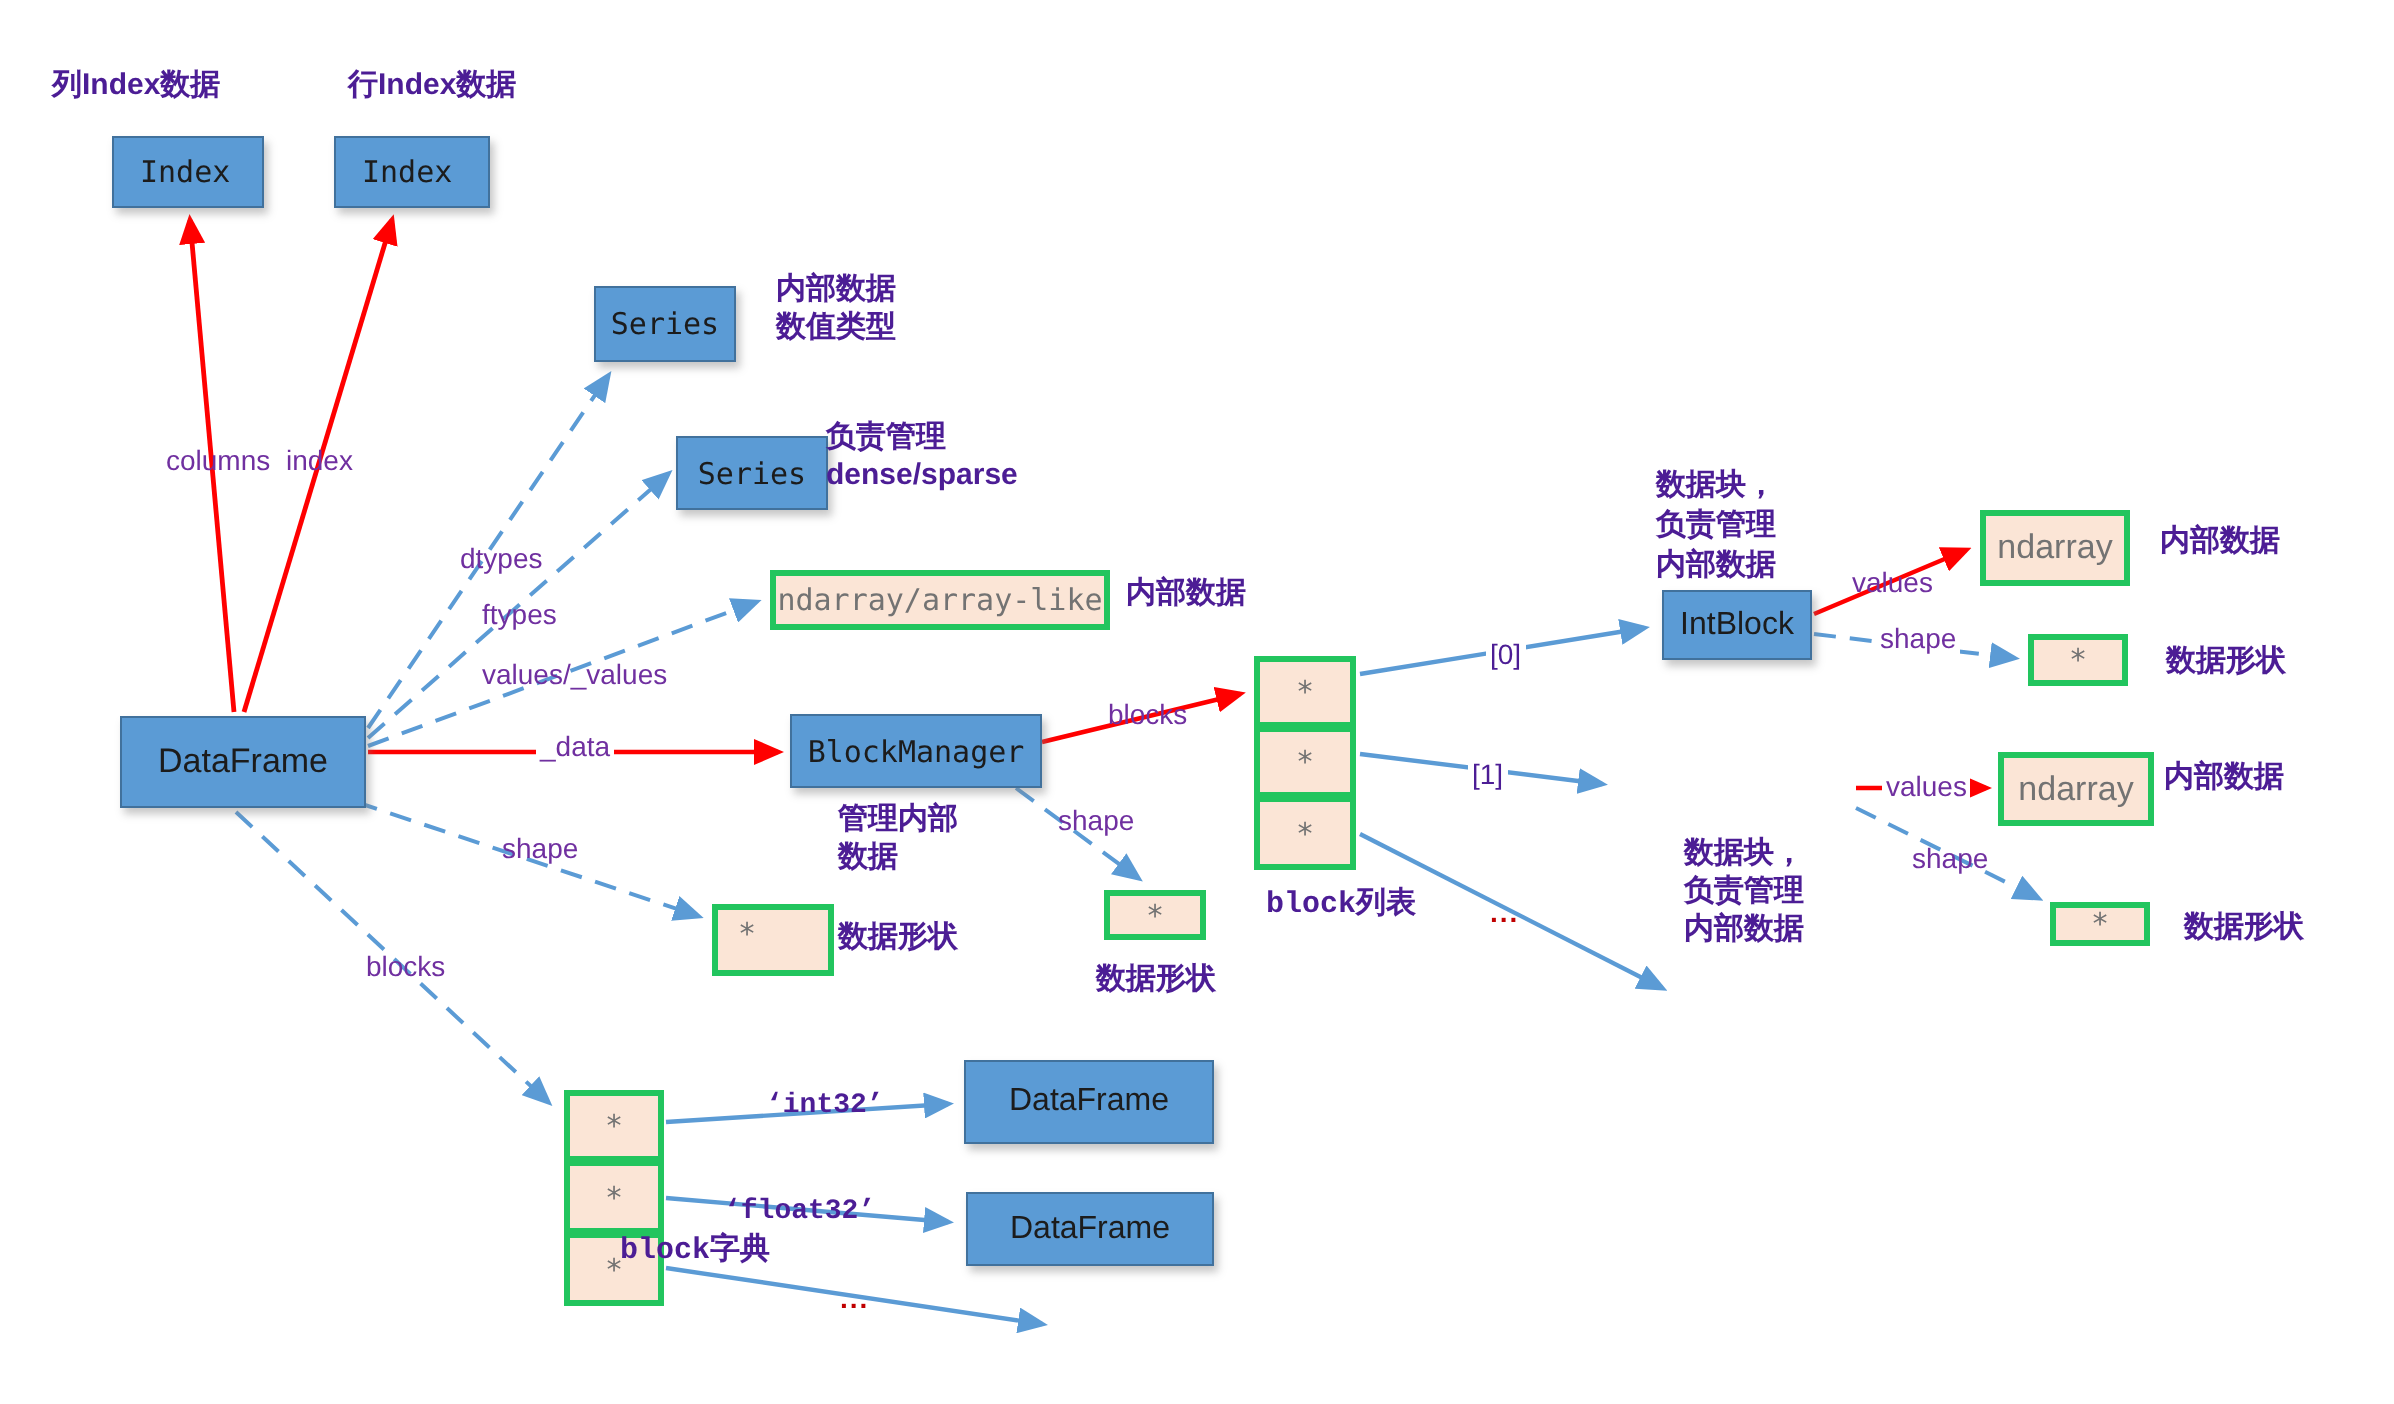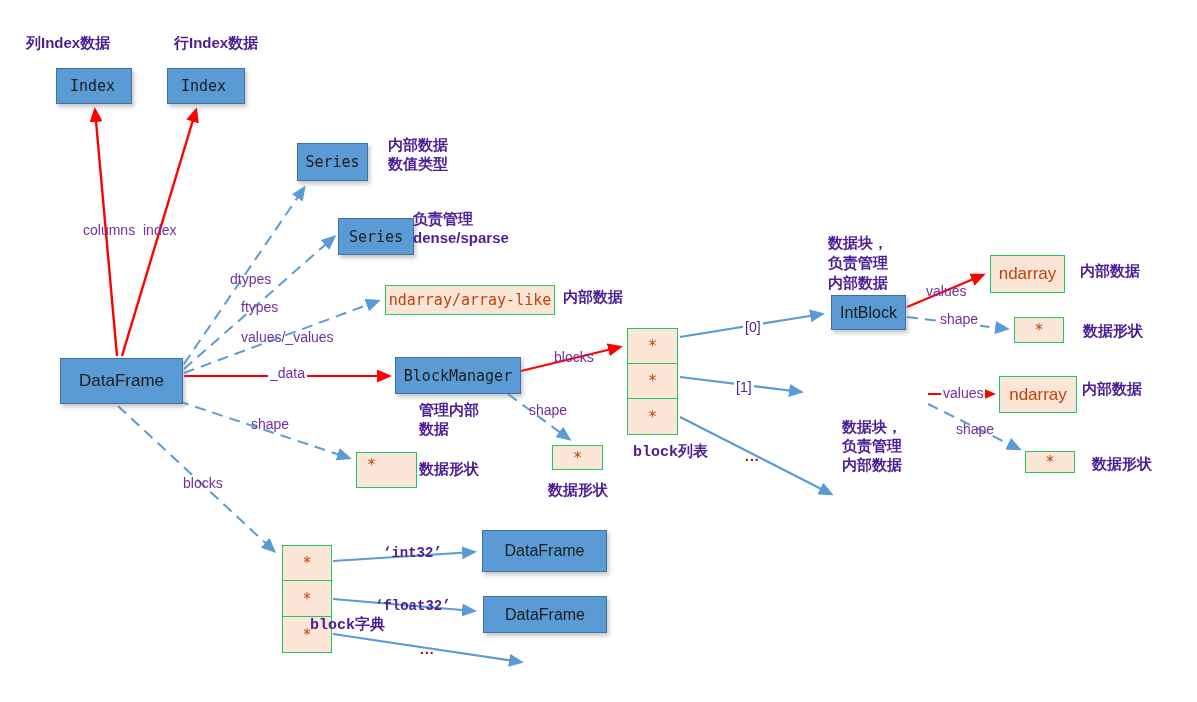--- a/index.html
+++ b/index.html
@@ -14,22 +14,22 @@
     color:#1c1c1c; display:flex; align-items:center; justify-content:center;
     box-shadow:2px 3px 4px rgba(130,130,130,0.45); box-sizing:border-box;
     font-size:15px; white-space:nowrap;
   }
   .node.mono { font-family:"DejaVu Sans Mono", monospace;justify-content:center; }
   .node.left { justify-content:flex-start; padding-left:13px; }
   .node.big  { font-size:17px; }
   .node.med  { font-size:16px; }
 
   .cell {
-    position:absolute; background:#FBE5D6; border:1px solid #22c55e;
-    color:#c2410c; display:flex; align-items:center; justify-content:center;
+    position:absolute; background:#FBE5D6; border:3px solid #22c55e;
+    color:#737373; display:flex; align-items:center; justify-content:center;
     font-family:"DejaVu Sans Mono", monospace; font-size:15px;
     box-sizing:border-box; white-space:nowrap;
   }
   .cell.sans { font-family:"Liberation Sans", sans-serif; font-size:17px; }
   .cell.corner { justify-content:flex-start; align-items:flex-start; padding:3px 0 0 10px; }
 
   .note {
     position:absolute; color:#4c1d95; font-size:15px; font-weight:bold;
     line-height:19px; white-space:nowrap;
   }
@@ -195,21 +195,21 @@
     <div>数据块，</div>
     <div>负责管理</div>
     <div>内部数据</div>
   </div>
   <div class="note" style="left:1082px;top:379px">内部数据</div>
   <div class="note" style="left:1092px;top:454px">数据形状</div>
 
   <div class="note mono" style="left:310px;top:616px">block字典</div>
 
   <div class="note mono small" style="left:383px;top:544px">‘int32’</div>
-  <div class="note mono small" style="left:375px;top:597px">‘float32’</div>
+  <div class="note mono small" style="left:362px;top:597px">‘float32’</div>
 
   <div class="note small online" style="left:743px;top:318px;font-weight:normal">[0]</div>
   <div class="note small online" style="left:734px;top:378px;font-weight:normal">[1]</div>
 
   <div class="dots" style="left:745px;top:448px">...</div>
   <div class="dots" style="left:420px;top:641px">...</div>
 
   <div class="elabel" style="left:83px;top:222px">columns</div>
   <div class="elabel" style="left:143px;top:222px">index</div>
   <div class="elabel" style="left:230px;top:271px">dtypes</div>

